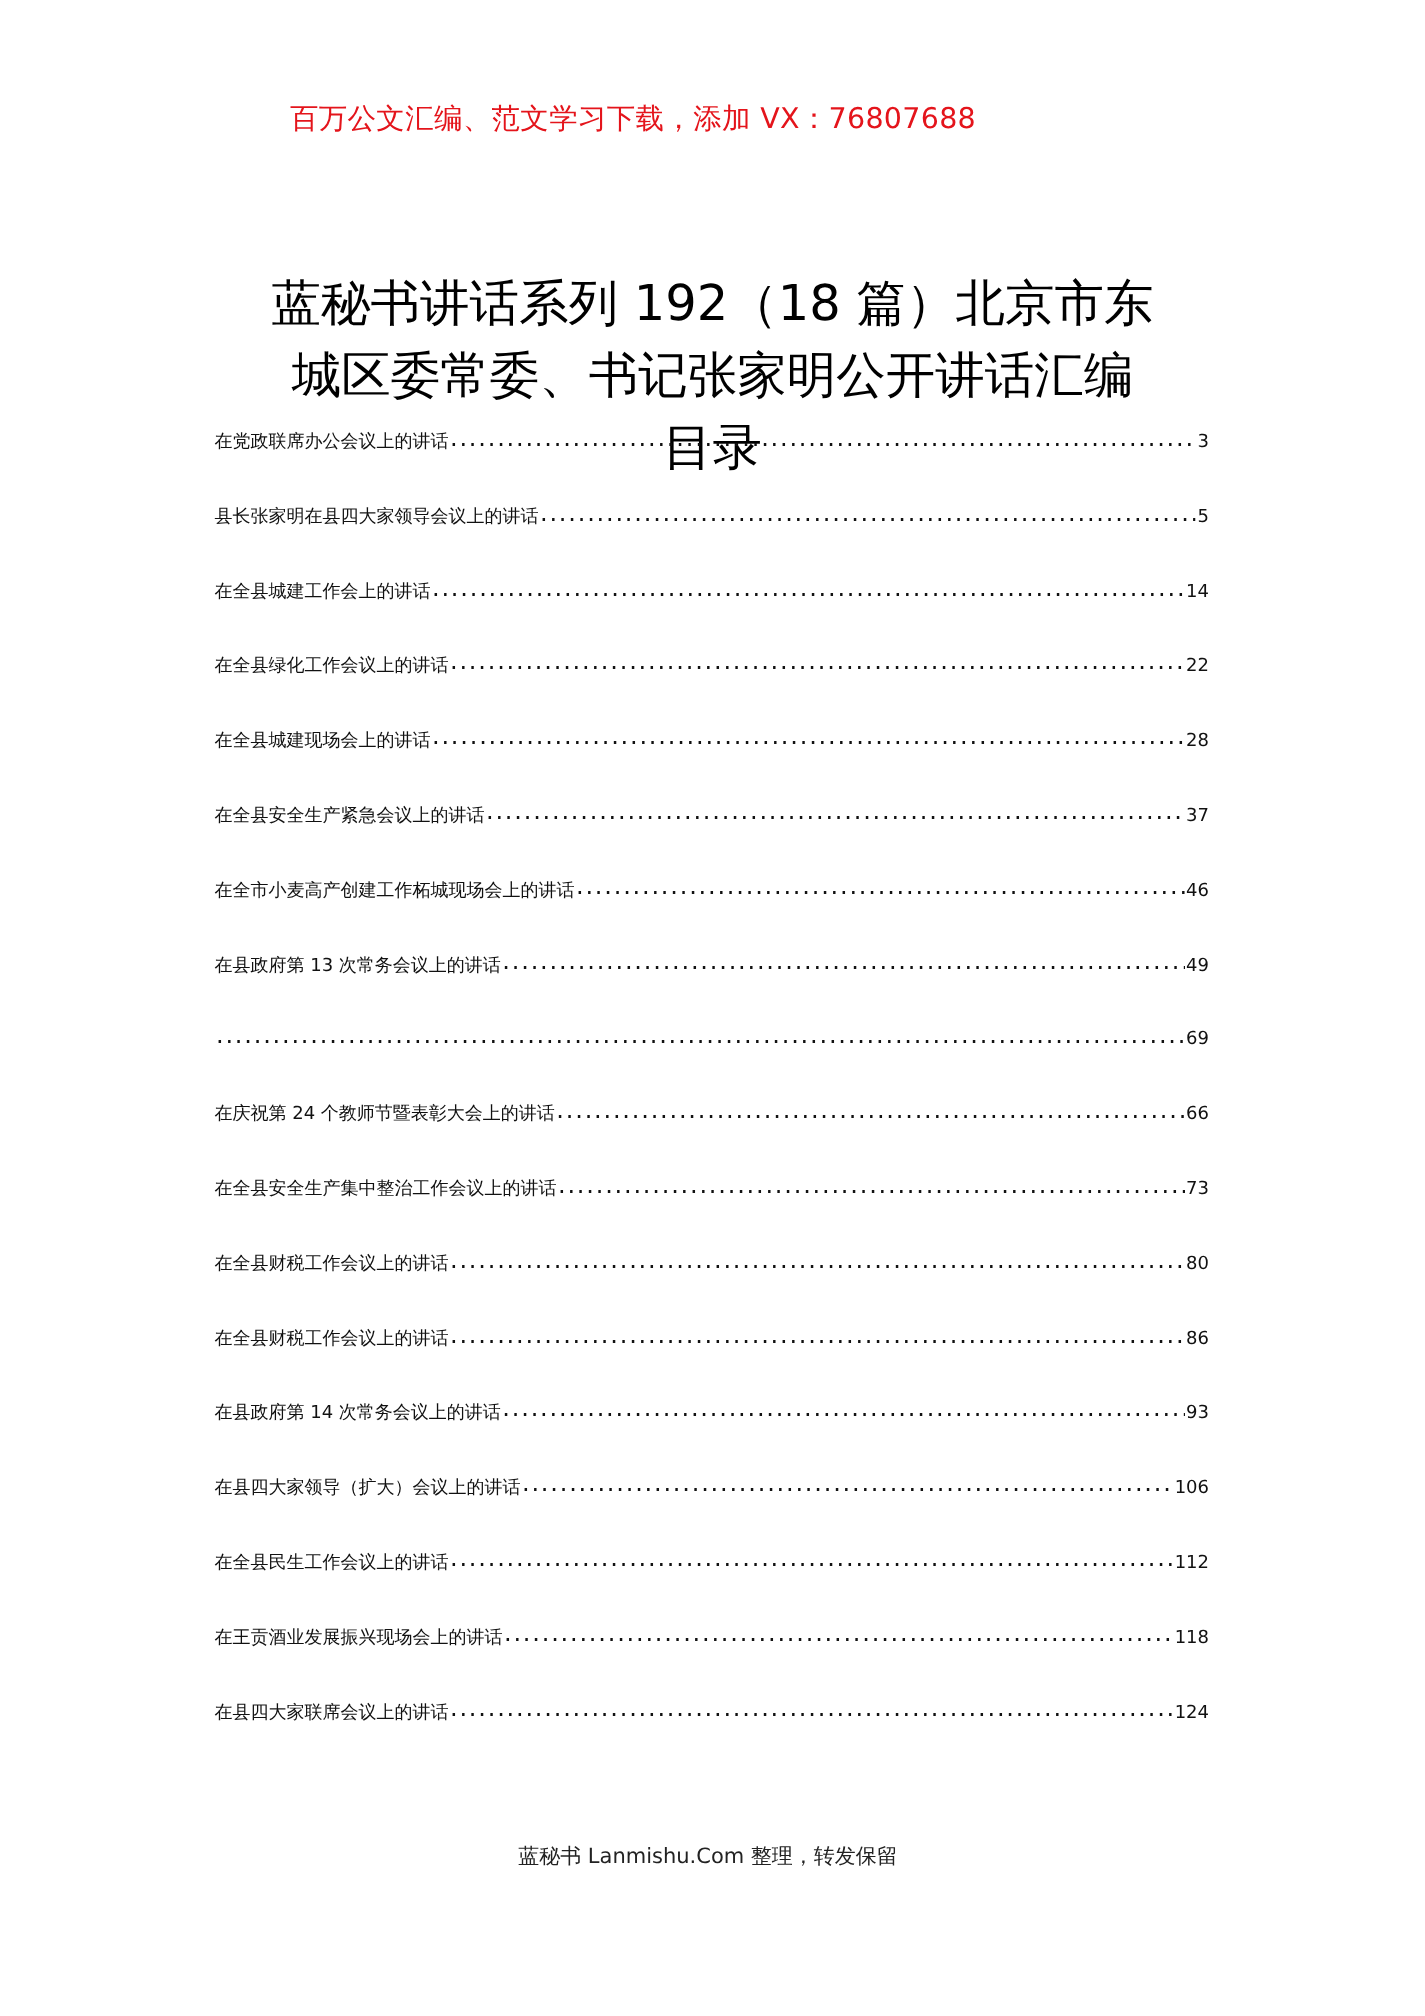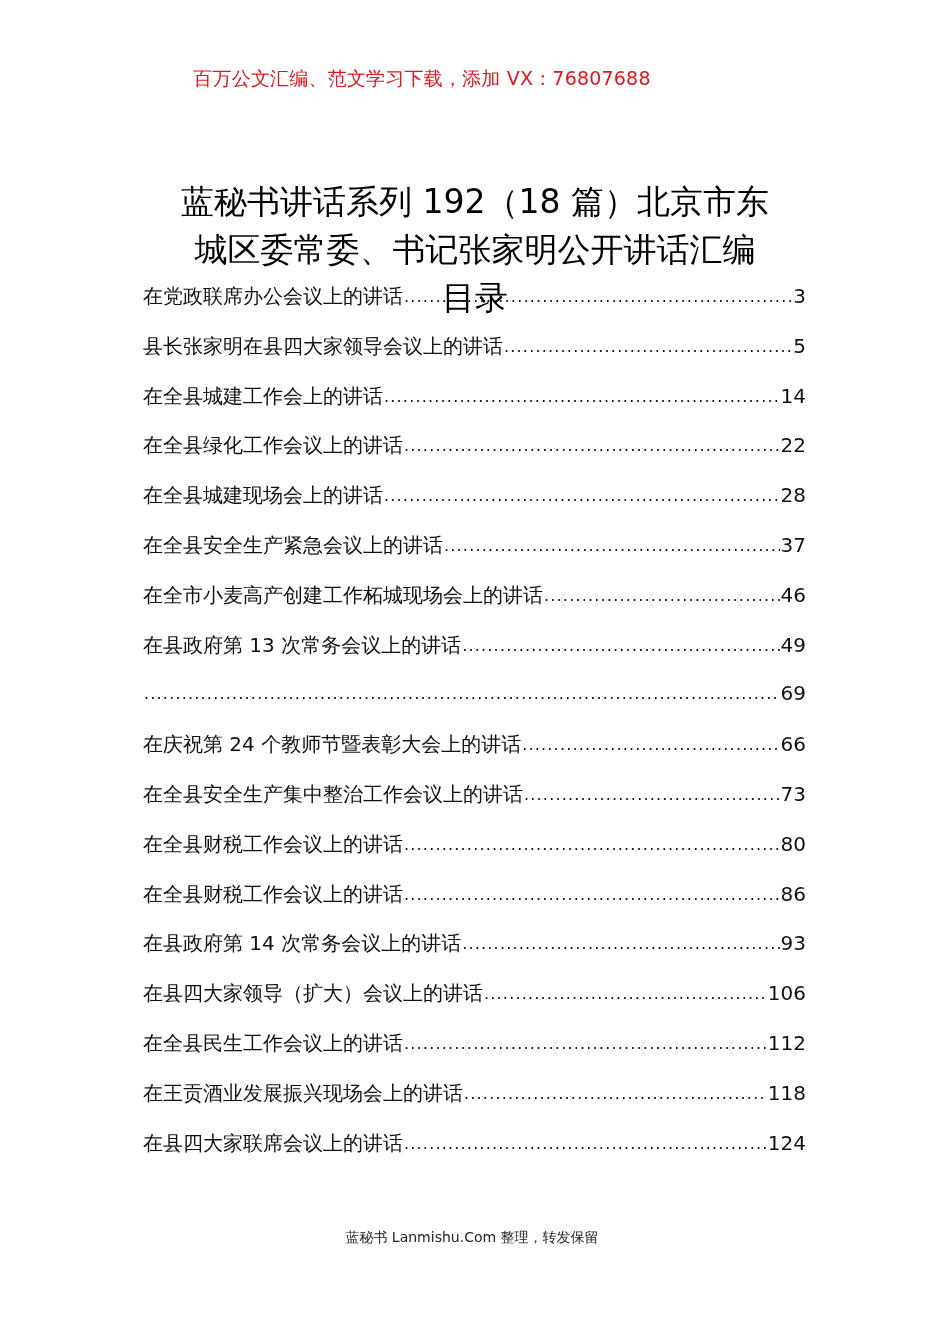--- a/index.html
+++ b/index.html
@@ -43,21 +43,21 @@
       left: 143px;
       width: 663px;
       margin: 0;
       padding: 0;
       list-style: none;
     }
     .toc-row {
       display: flex;
       align-items: baseline;
       height: 49.8px;
-      font-size: 20px;
+      font-size: 12px;
       color: #111111;
       white-space: nowrap;
     }
     .toc-title {
       flex: 0 0 auto;
     }
     .toc-dots {
       flex: 1 1 auto;
       overflow: hidden;
       margin: 0 1px;

